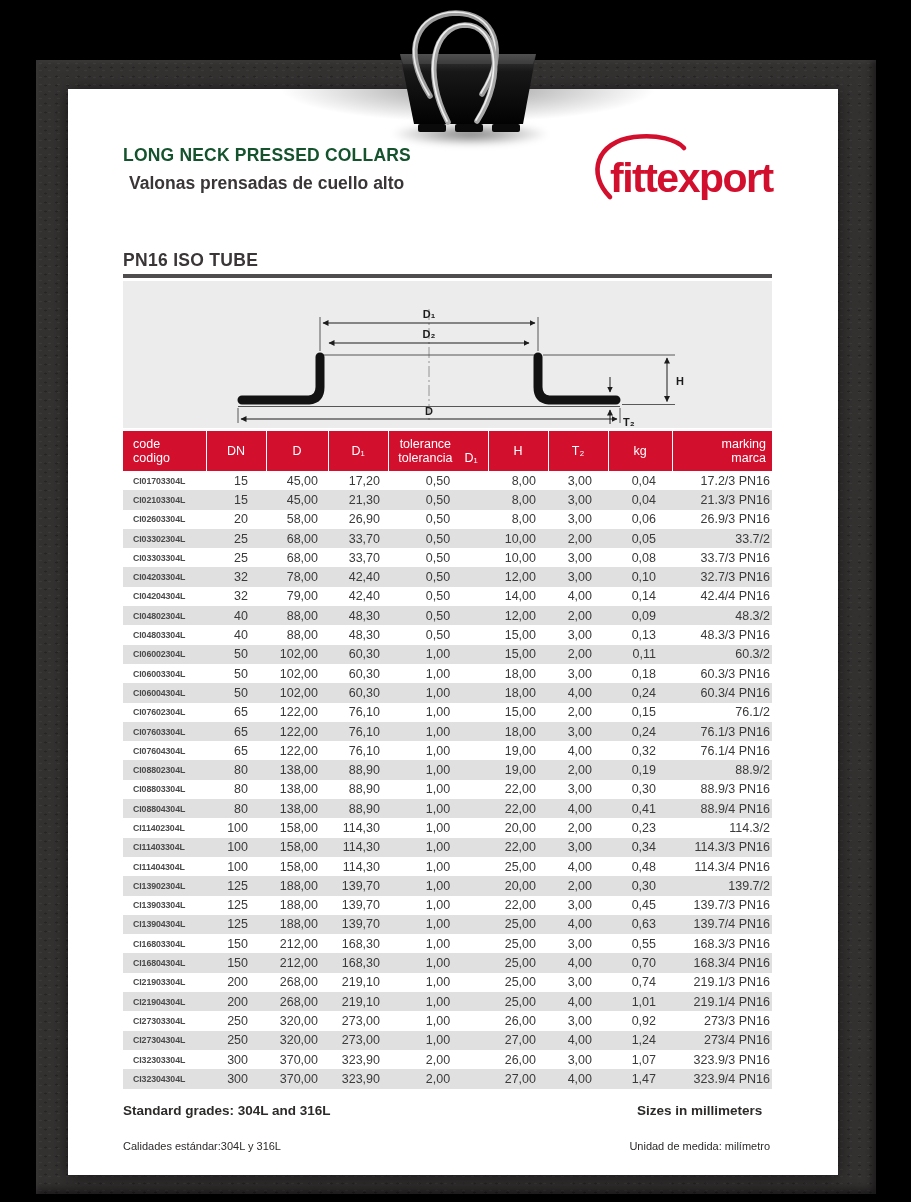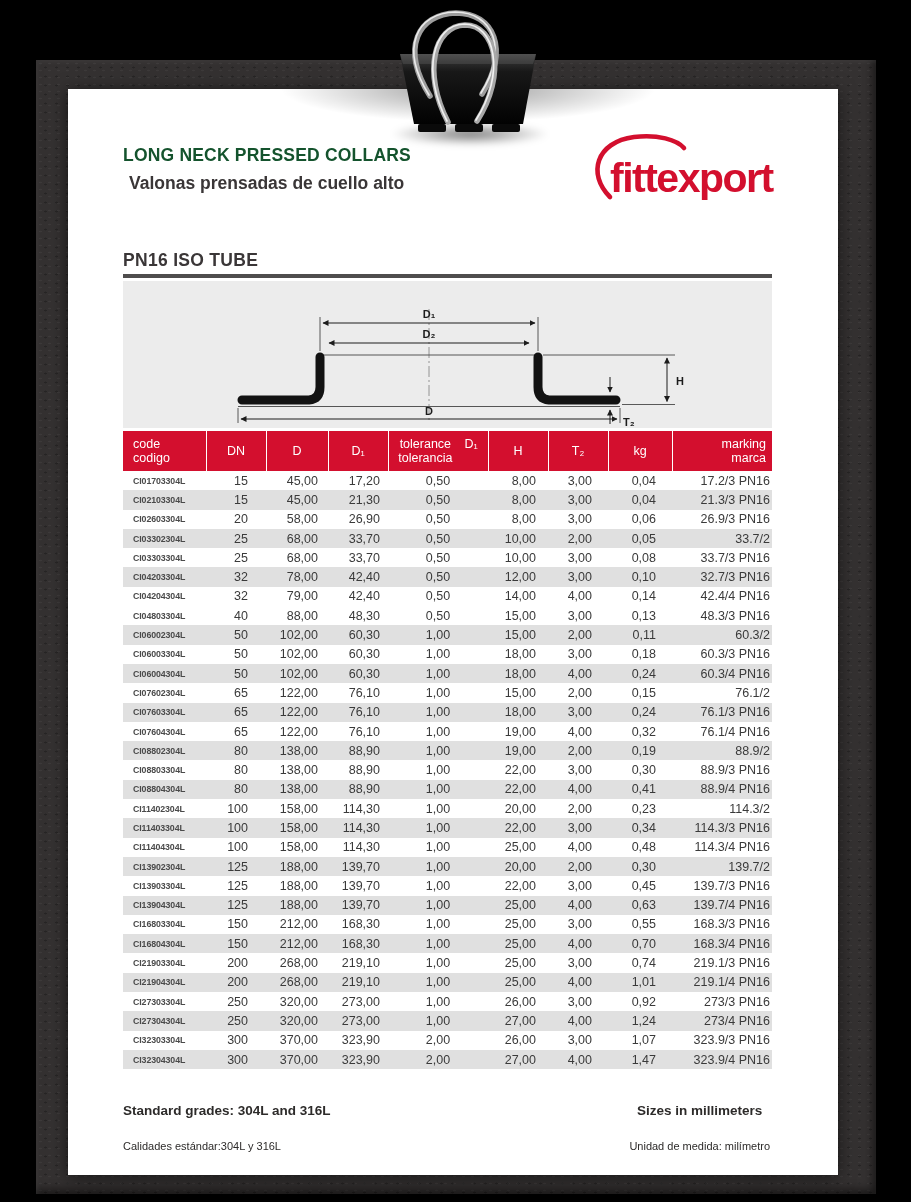--- a/index.html
+++ b/index.html
@@ -37,21 +37,21 @@
   .diagram { position:absolute; left:55px; top:192px; width:649px; height:147px; background:#ececec; }
   .diagram text { font-family:"Liberation Sans","DejaVu Sans",sans-serif; font-size:11px; font-weight:bold; fill:#1c1c1c; }
 
   
   .spec-table { position:absolute; left:55px; top:342px; width:649px; border-collapse:collapse; table-layout:fixed; }
   .spec-table thead th { background:#d30f2e; color:#fff; height:40px; font-size:12.5px; font-weight:normal;
     vertical-align:middle; text-align:center; padding:0; }
   .spec-table thead th { border-right:1px solid #fff; }
   .spec-table thead th:last-child { border-right:none; }
   .th-stack span { display:block; line-height:14px; }
-  .th-flex { display:flex; align-items:flex-start; justify-content:center; gap:12px; }
+  .th-flex { display:flex; align-items:flex-end; justify-content:center; gap:12px; }
   .th-suffix { font-size:12.5px; }
   .spec-table thead th.col-code { text-align:left; padding-left:10px; }
   .spec-table thead th.col-marking { text-align:right; padding-right:6px; }
 
   .spec-table tbody tr { height:19.3px; background:#ffffff; }
   .spec-table tbody tr.alt { background:#e0e0e0; }
   .spec-table tbody td { font-size:12.5px; color:#3a3a3a; vertical-align:middle; white-space:nowrap; overflow:hidden; }
   .spec-table tbody td.col-code { font-size:8.8px; font-weight:bold; color:#4a4a4a; letter-spacing:-0.1px; }
 
   .col-code    { width:83px;  text-align:left;  padding-left:10px; }
@@ -260,20 +260,31 @@
           <tr>
             <td class="col-code">CI04204304L</td>
             <td class="col-dn">32</td>
             <td class="col-d">79,00</td>
             <td class="col-d1">42,40</td>
             <td class="col-tol">0,50</td>
             <td class="col-h">14,00</td>
             <td class="col-t2">4,00</td>
             <td class="col-kg">0,14</td>
             <td class="col-marking">42.4/4 PN16</td>
+          </tr>
+          <tr class="alt">
+            <td class="col-code">CI04802304L</td>
+            <td class="col-dn">40</td>
+            <td class="col-d">88,00</td>
+            <td class="col-d1">48,30</td>
+            <td class="col-tol">0,50</td>
+            <td class="col-h">12,00</td>
+            <td class="col-t2">2,00</td>
+            <td class="col-kg">0,09</td>
+            <td class="col-marking">48.3/2</td>
           </tr>
           <tr>
             <td class="col-code">CI04803304L</td>
             <td class="col-dn">40</td>
             <td class="col-d">88,00</td>
             <td class="col-d1">48,30</td>
             <td class="col-tol">0,50</td>
             <td class="col-h">15,00</td>
             <td class="col-t2">3,00</td>
             <td class="col-kg">0,13</td>

